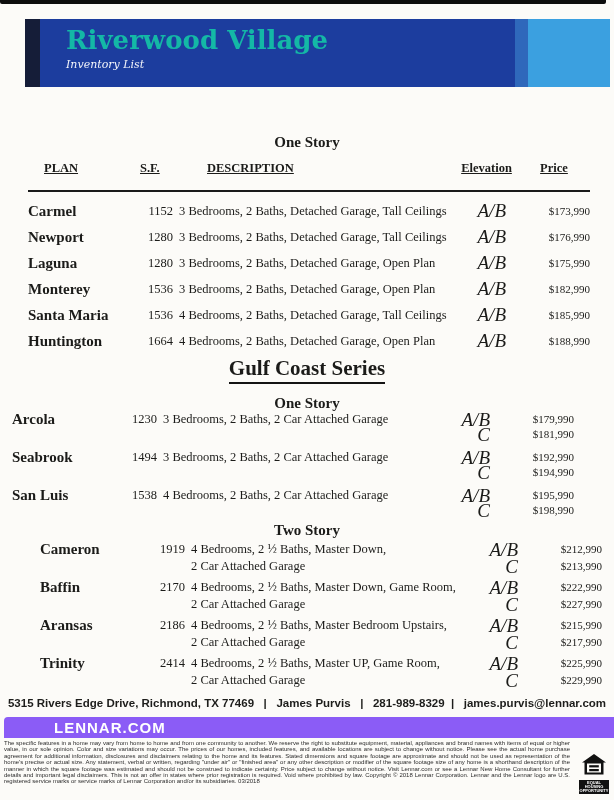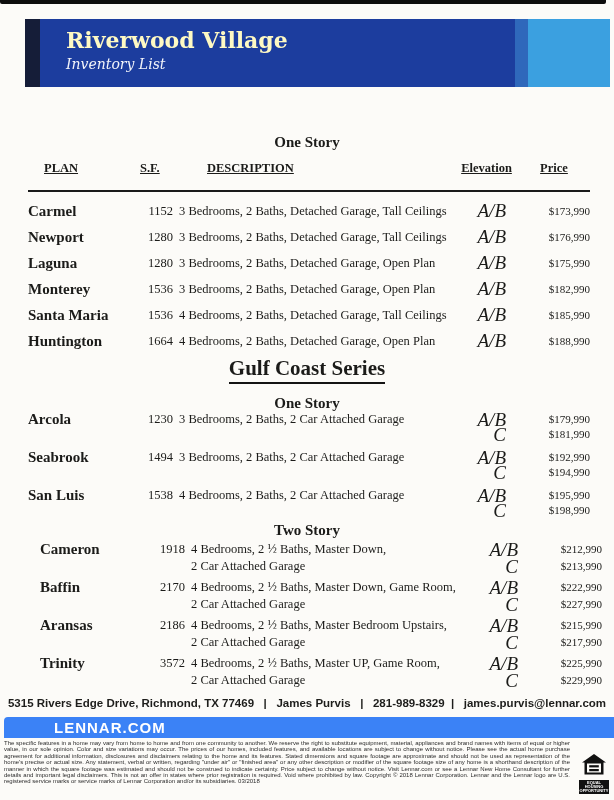--- a/index.html
+++ b/index.html
@@ -6,22 +6,22 @@
   .page{position:relative;width:614px;height:800px;background:#fcfbf8;overflow:hidden;
         font-family:"Liberation Serif",serif;color:#1b1b19;}
   
   .top-strip{position:absolute;top:0;left:0;width:606px;height:4px;background:#0d0d0d;border-radius:0 0 2px 2px;}
   
   .band{position:absolute;top:19px;left:25px;right:4px;height:68px;display:flex;}
   .band-dark{width:15px;background:#151d38;}
   .band-main{flex:1;background:#1c3d9e;padding:6px 0 0 26px;box-sizing:border-box;}
   .band-mid{width:13px;background:#2f68bb;}
   .band-light{width:82px;background:#3ba0e0;}
-  .brand-title{font-family:"DejaVu Serif",serif;font-weight:bold;font-size:22px;line-height:30px;color:#fef9c3;}
-  .brand-sub{font-family:"DejaVu Serif",serif;font-style:italic;font-size:14px;line-height:19px;color:#f2f4fa;}
+  .brand-title{font-family:"DejaVu Serif",serif;font-weight:bold;font-size:26px;line-height:30px;color:#14b8a6;}
+  .brand-sub{font-family:"DejaVu Serif",serif;font-style:italic;font-size:11px;line-height:19px;color:#f2f4fa;}
   
   .center{position:absolute;left:0;right:0;text-align:center;}
   .series-title{font-size:21px;font-weight:bold;}
   .series-title span{display:inline-block;border-bottom:2.5px solid #141414;padding-bottom:1px;}
   .story-label{font-size:15px;font-weight:bold;}
   
   .grid{display:grid;grid-template-columns:109px 36px 292px 53px 72px;}
   .colheads{position:absolute;top:161px;left:28px;width:562px;font-size:12.5px;font-weight:bold;}
   .colheads .h{text-decoration:underline;}
   .h-plan{justify-self:start;margin-left:16px;}
@@ -30,29 +30,29 @@
   .h-elev{justify-self:center;padding-right:10px;}
   .h-price{justify-self:center;}
   .rule{position:absolute;top:190px;left:28px;width:562px;height:2px;background:#1a1a1a;}
   .b-rows{position:absolute;top:198px;left:28px;width:562px;}
   .b-row{height:26px;line-height:26px;}
   .cell-plan{font-size:15px;font-weight:bold;}
   .cell-sf{font-size:12.5px;text-align:right;}
   .cell-desc{font-size:12.5px;padding-left:6px;white-space:nowrap;}
   .cell-elev{font-size:19px;text-align:right;padding-right:12px;font-style:italic;}
   .cell-price{font-size:11px;font-weight:normal;text-align:right;}
-  .g-rows1{position:absolute;top:412px;left:28px;width:562px;}
+  .g-rows1{position:absolute;top:412px;left:12px;width:562px;}
   .g-row{margin-bottom:8px;line-height:15px;}
   .g-rows2{position:absolute;top:541px;left:28px;width:562px;}
   .t-row{margin-bottom:4px;line-height:17px;margin-left:12px;}
   
   .contact{position:absolute;top:697px;left:0;right:0;text-align:center;
            font-family:"Liberation Sans",sans-serif;font-weight:bold;font-size:11.5px;
            color:#1d1d1b;white-space:pre;}
-  .lennar-bar{position:absolute;top:717px;left:4px;width:610px;height:21px;background:#3b82f6;
+  .lennar-bar{position:absolute;top:717px;left:4px;width:610px;height:21px;background:#8b5cf6;
               border-radius:4px 0 0 0;}
   .lennar-bar .txt{font-family:"Liberation Sans",sans-serif;font-weight:bold;font-size:15px;
                    letter-spacing:1px;color:#fff;line-height:21px;padding-left:50px;}
   .disclaimer{position:absolute;top:740px;left:4px;width:566px;
               font-family:"Liberation Sans",sans-serif;font-size:6px;line-height:6.4px;
               color:#2c2c2c;text-align:justify;}
   .eh-logo{position:absolute;top:754px;right:5px;width:30px;text-align:center;}
   .eh-label{font-family:"Liberation Sans",sans-serif;font-weight:bold;font-size:4px;line-height:4px;
             color:#fff;background:#111;padding:1px 0;margin-top:1px;}
 </style>
@@ -174,21 +174,21 @@
           <div>$198,990</div>
       </div>
     </div>
   </div>
 
   <div class="center story-label" style="top:522px">Two Story</div>
 
   <div class="g-rows2">
     <div class="t-row grid">
       <div class="cell-plan">Cameron</div>
-      <div class="cell-sf">1918</div>
+      <div class="cell-sf">1919</div>
       <div class="cell-desc">
         <div>4 Bedrooms, 2 ½ Baths, Master Down,</div>
           <div>2 Car Attached Garage</div>
       </div>
       <div class="cell-elev">
         <div>A/B</div>
           <div>C</div>
       </div>
       <div class="cell-price">
         <div>$212,990</div>
@@ -222,21 +222,21 @@
         <div>A/B</div>
           <div>C</div>
       </div>
       <div class="cell-price">
         <div>$215,990</div>
           <div>$217,990</div>
       </div>
     </div>
     <div class="t-row grid">
       <div class="cell-plan">Trinity</div>
-      <div class="cell-sf">3572</div>
+      <div class="cell-sf">2414</div>
       <div class="cell-desc">
         <div>4 Bedrooms, 2 ½ Baths, Master UP, Game Room,</div>
           <div>2 Car Attached Garage</div>
       </div>
       <div class="cell-elev">
         <div>A/B</div>
           <div>C</div>
       </div>
       <div class="cell-price">
         <div>$225,990</div>

